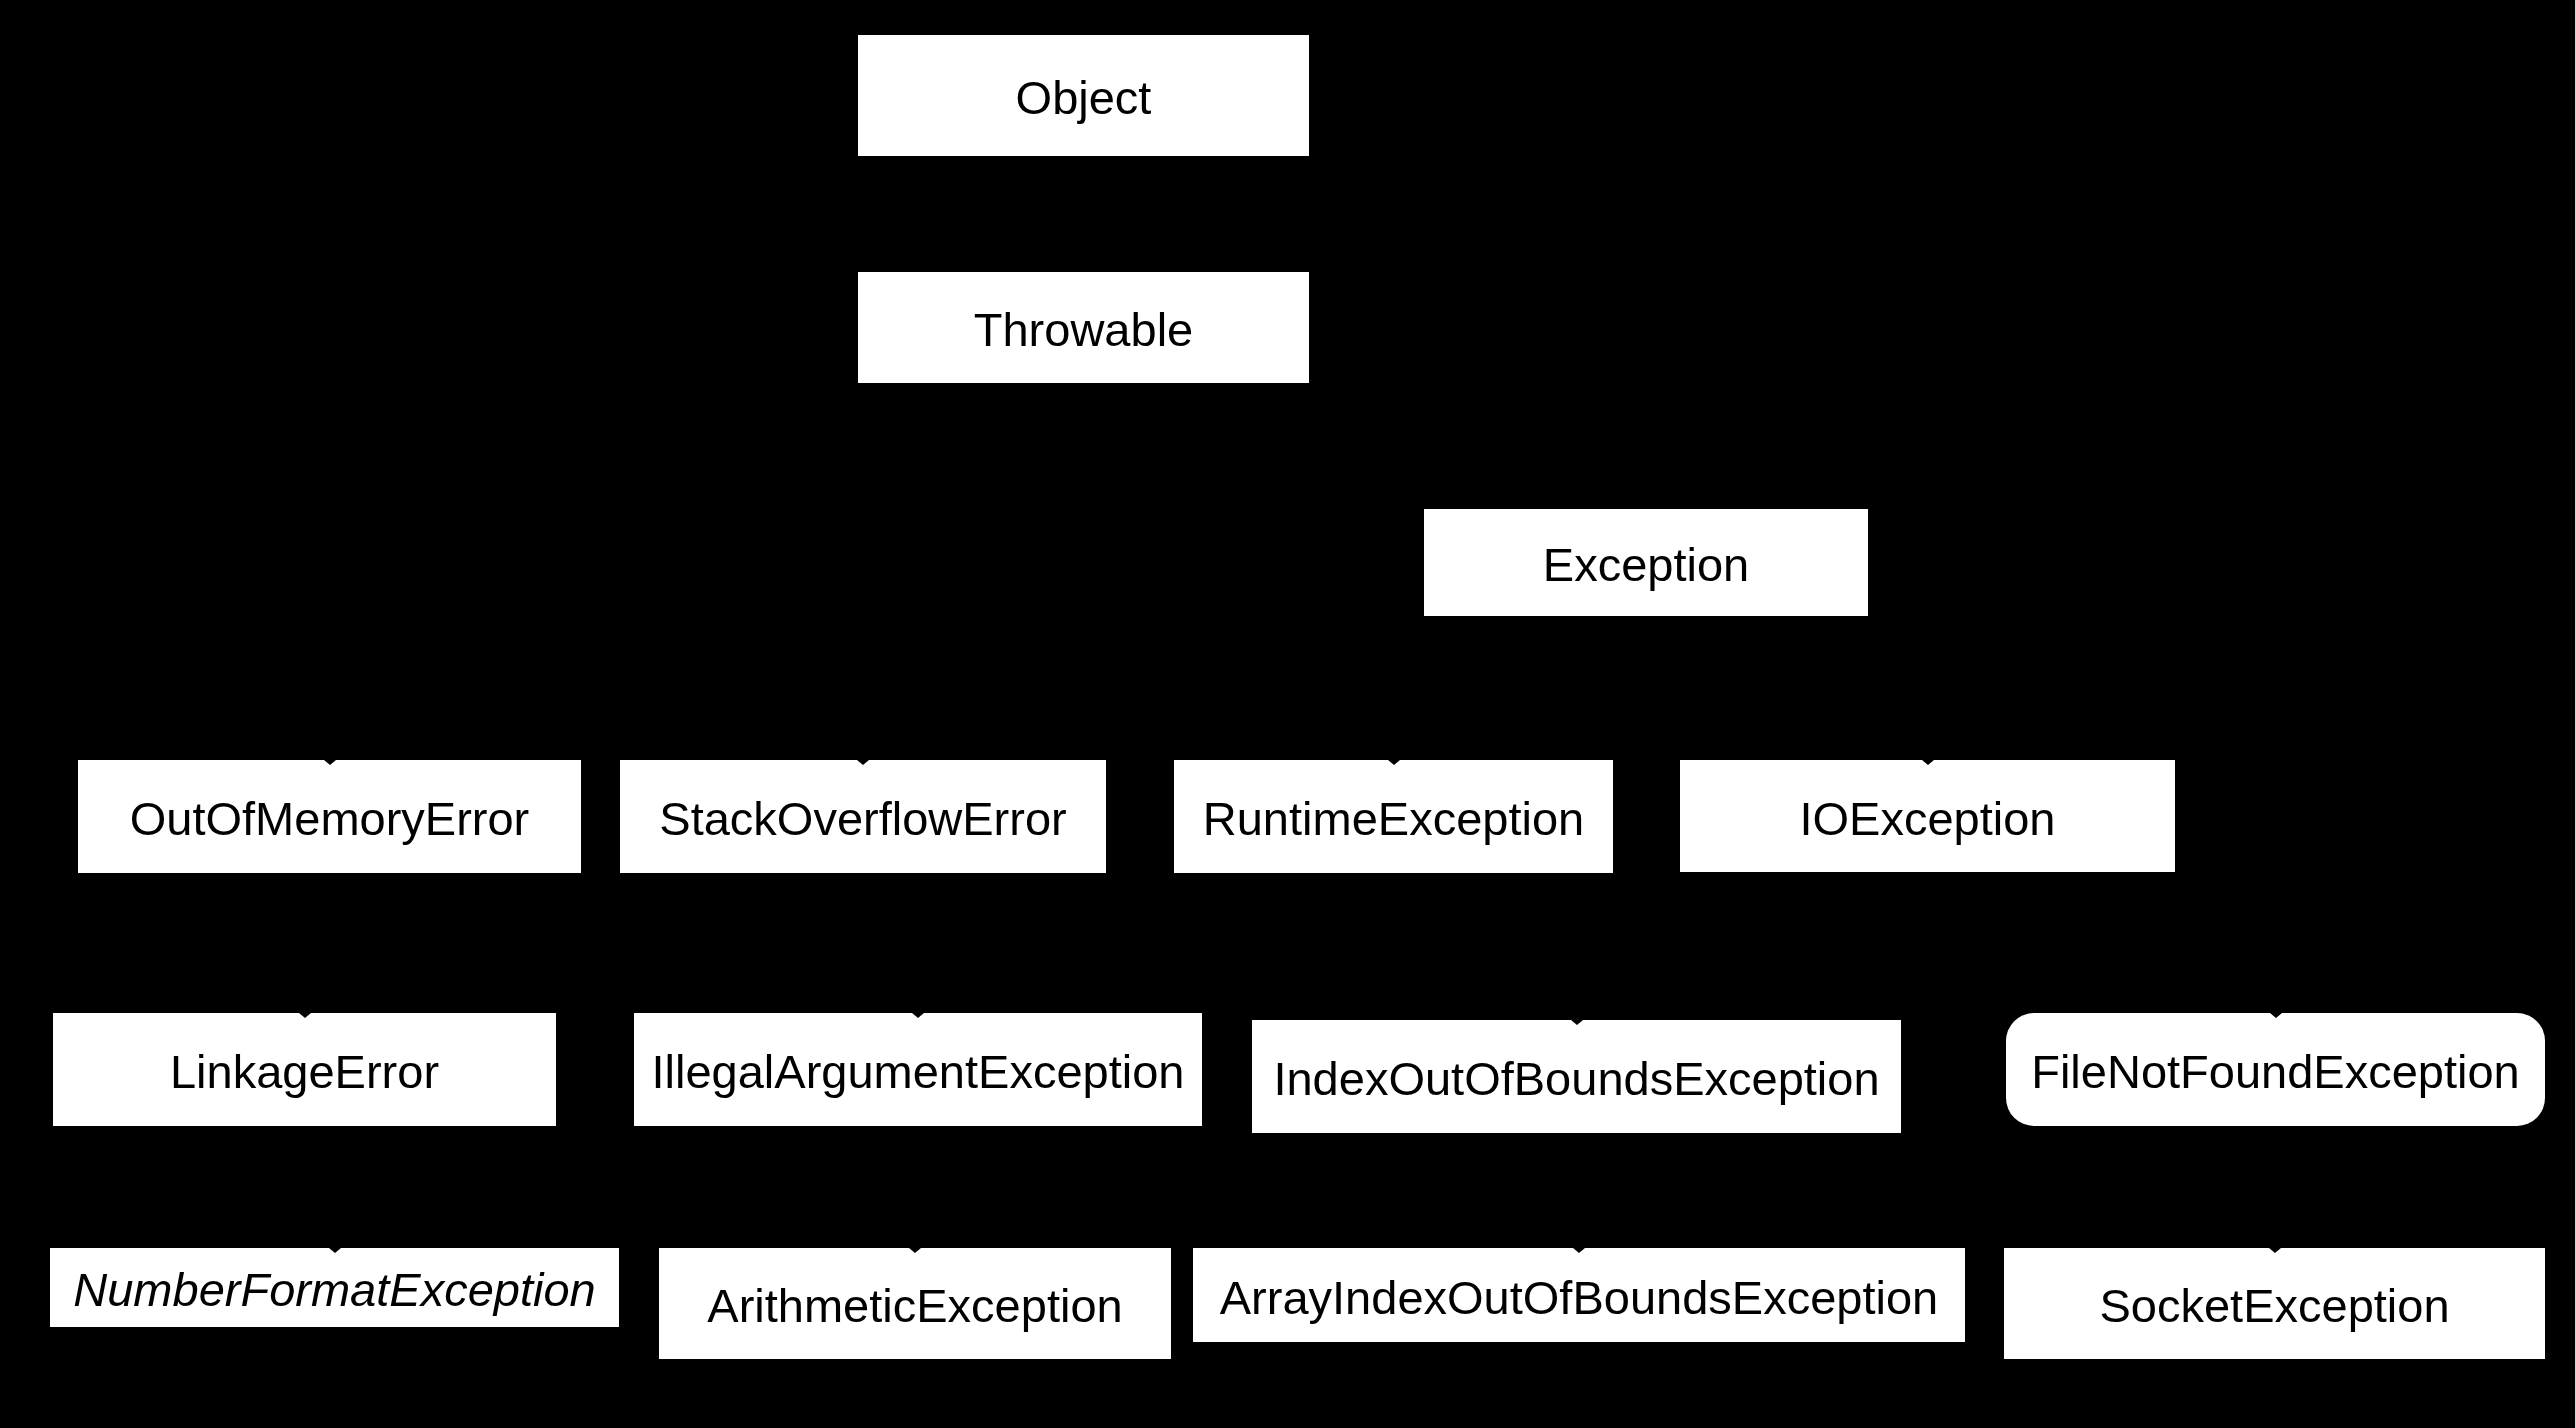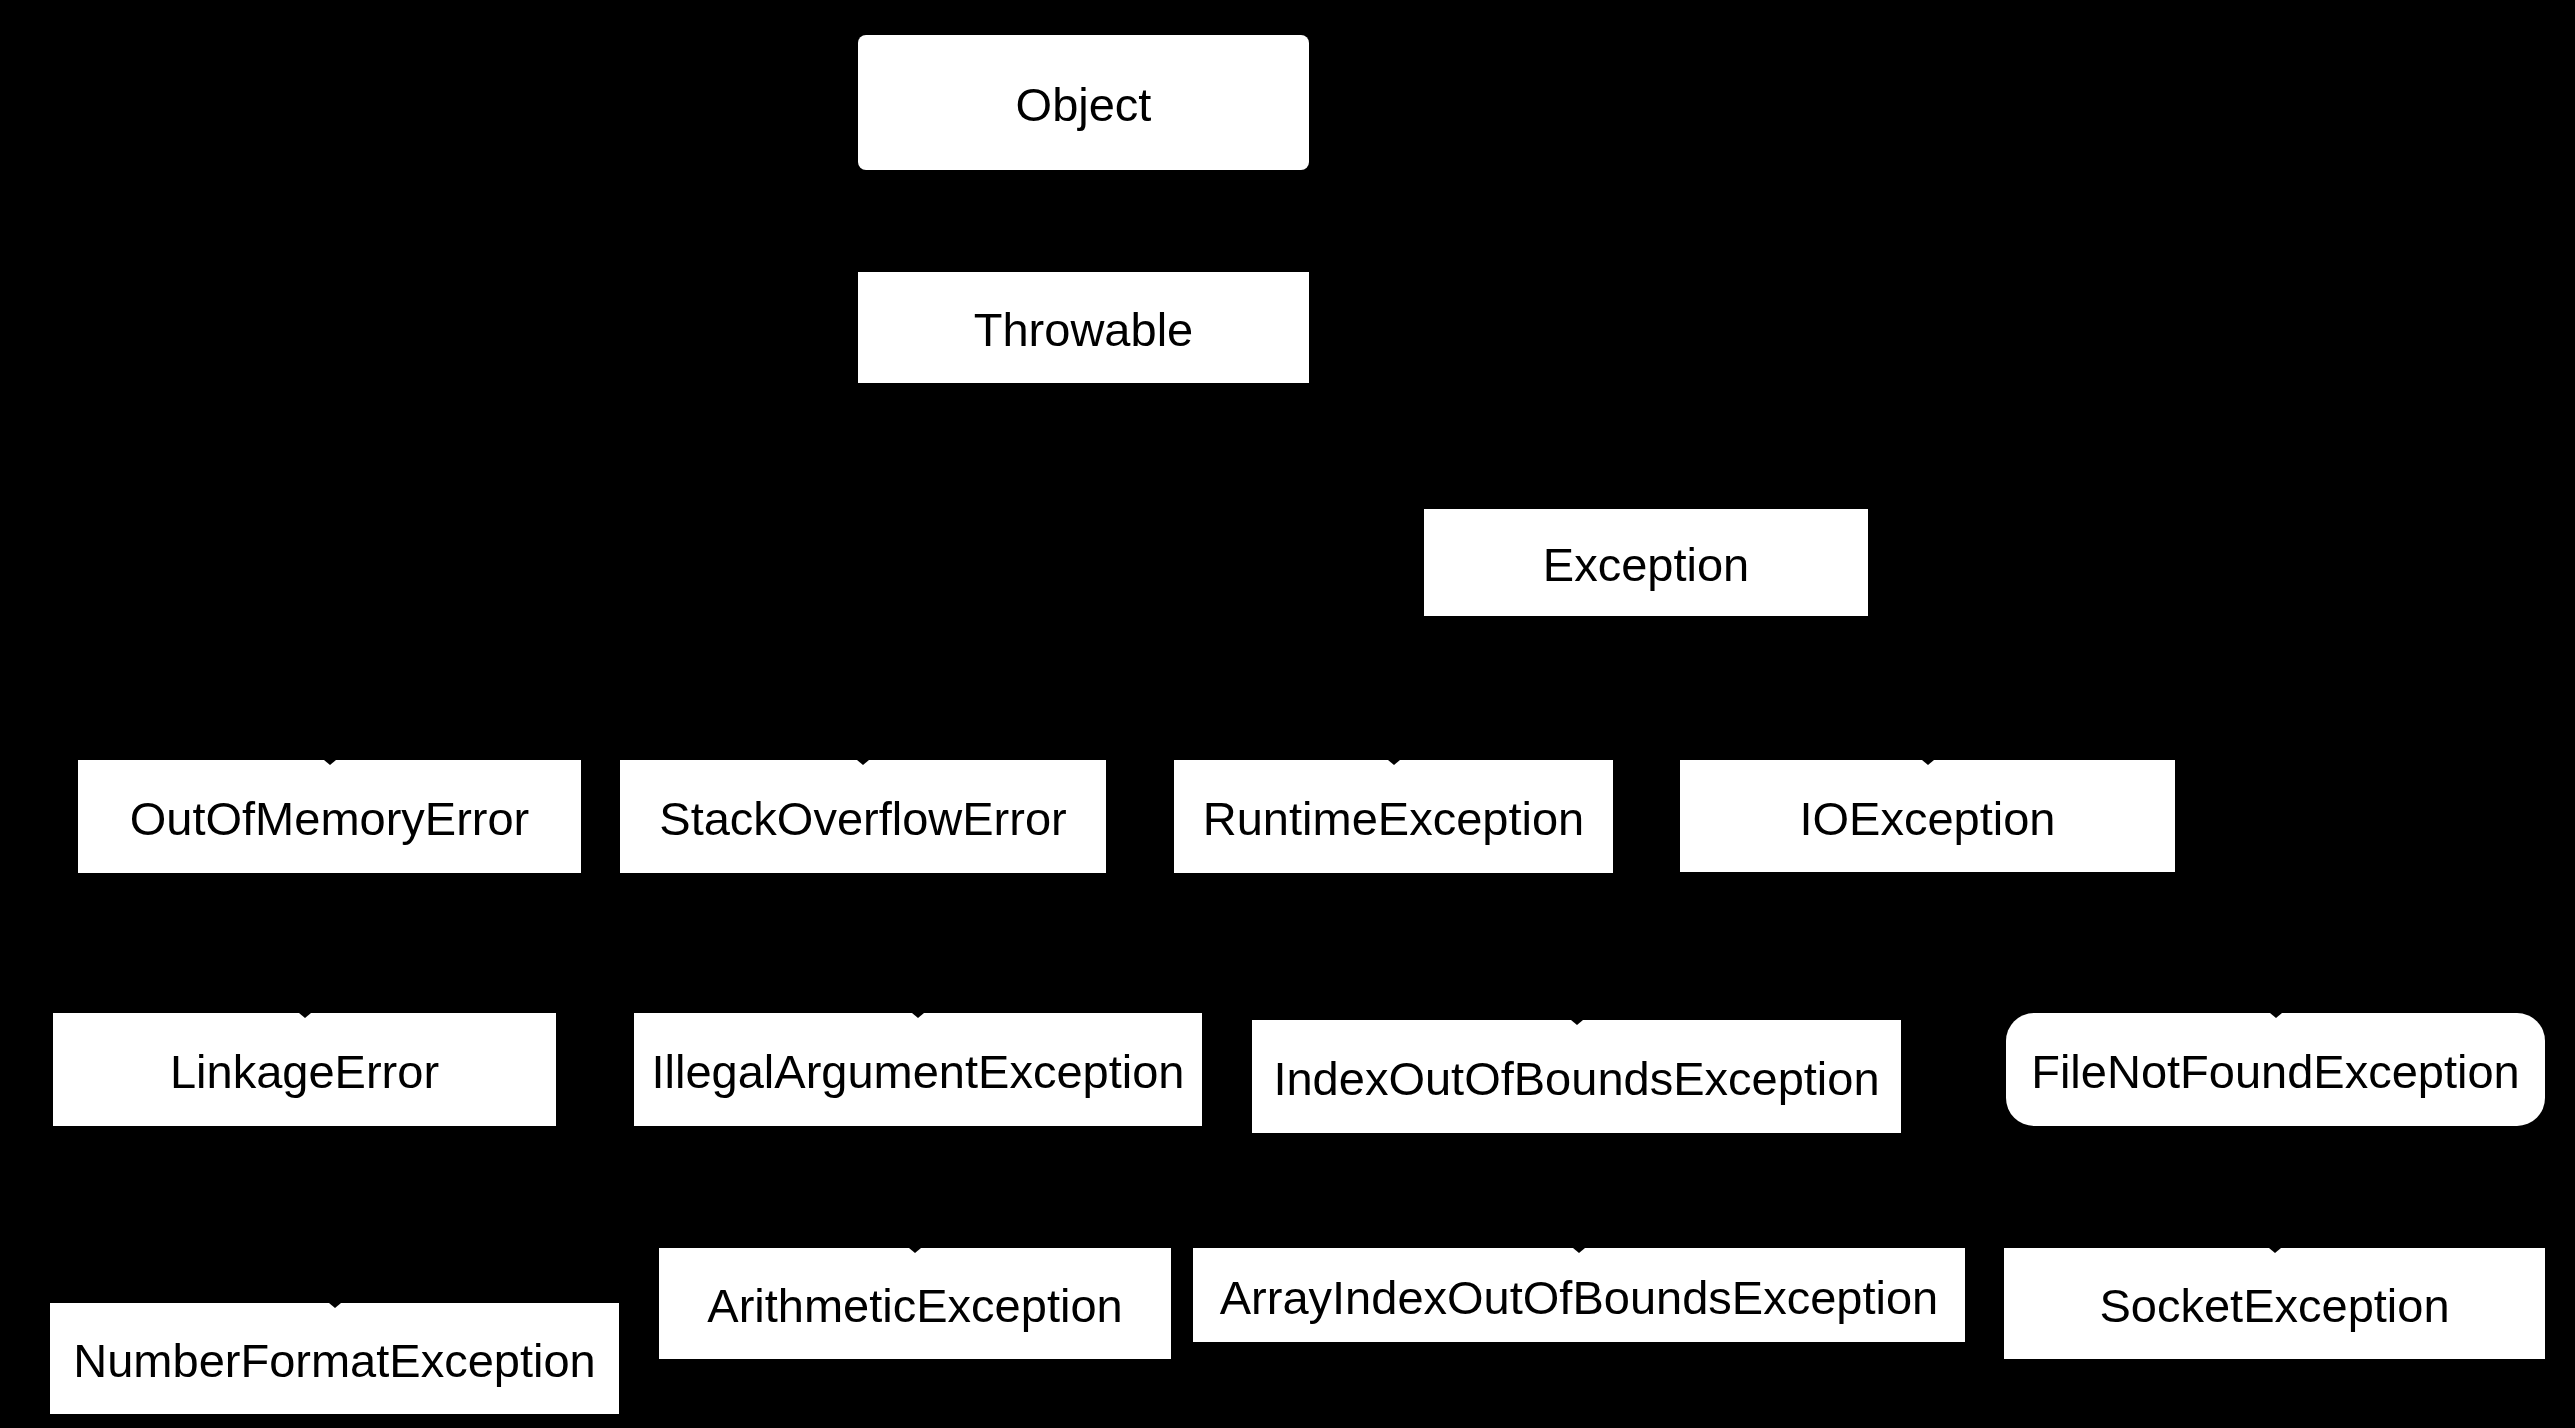--- a/index.html
+++ b/index.html
@@ -40,33 +40,33 @@
     top: 0;
     left: 50%;
     transform: translateX(-50%);
     width: 0;
     height: 0;
     border-left: 6.7px solid transparent;
     border-right: 6.7px solid transparent;
     border-top: 5px solid #000000;
   }
   
-  #n-object   { left:858px; top:35px;   width:451px;  height:135px;border-radius:8px; }
+  #n-object   { left:858px; top:35px;   width:451px;  height:121px; }
   #n-throwable{ left:858px; top:272px;  width:451px;  height:111px; }
   #n-error    { left:365px;  top:509px;  width:444px;  height:107px; }
   #n-exception{ left:1424px; top:509px;  width:444px;  height:107px; }
   #n-oome     { left:53px;   top:760px; width:503px;  height:113px;margin-left:25px; }
   #n-soe      { left:620px; top:760px; width:486px;  height:113px; }
   #n-re       { left:1174px; top:760px; width:439px;  height:113px; }
   #n-ioe      { left:1680px; top:760px; width:495px;  height:112px; }
   #n-le       { left:53px;   top:1013px; width:503px;  height:113px; }
   #n-iae      { left:634px; top:1013px; width:568px; height:113px; }
   #n-ioobe    { left:1252px; top:1020px; width:649px; height:113px; }
   #n-fnfe     { left:2006px; top:1013px; width:539px;  height:113px;border-radius:28px; }
-  #n-nfe      { left:50px;   top:1303px; width:569px; height:111px; }
+  #n-nfe      { left:50px;   top:1248px; width:569px; height:79px;font-style:italic; }
   #n-ae       { left:659px; top:1248px; width:512px;  height:111px; }
   #n-aioobe   { left:1193px; top:1248px; width:772px; height:94px; }
   #n-se       { left:2004px; top:1248px; width:541px;  height:111px; }
 </style>
 </head>
 <body>
 
 <div class="diagram">
 
   <div class="node" id="n-object">

